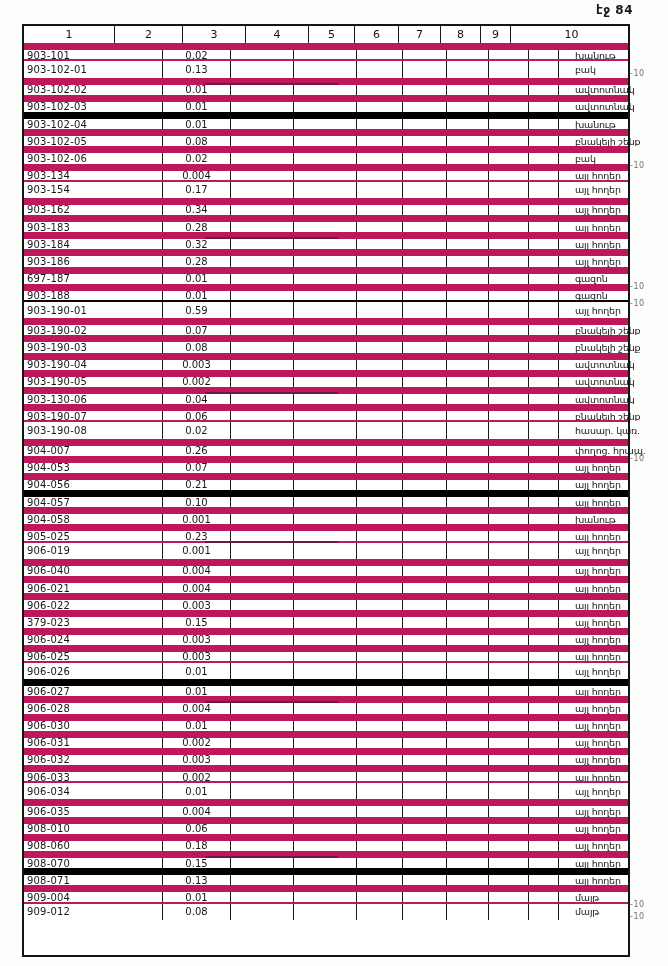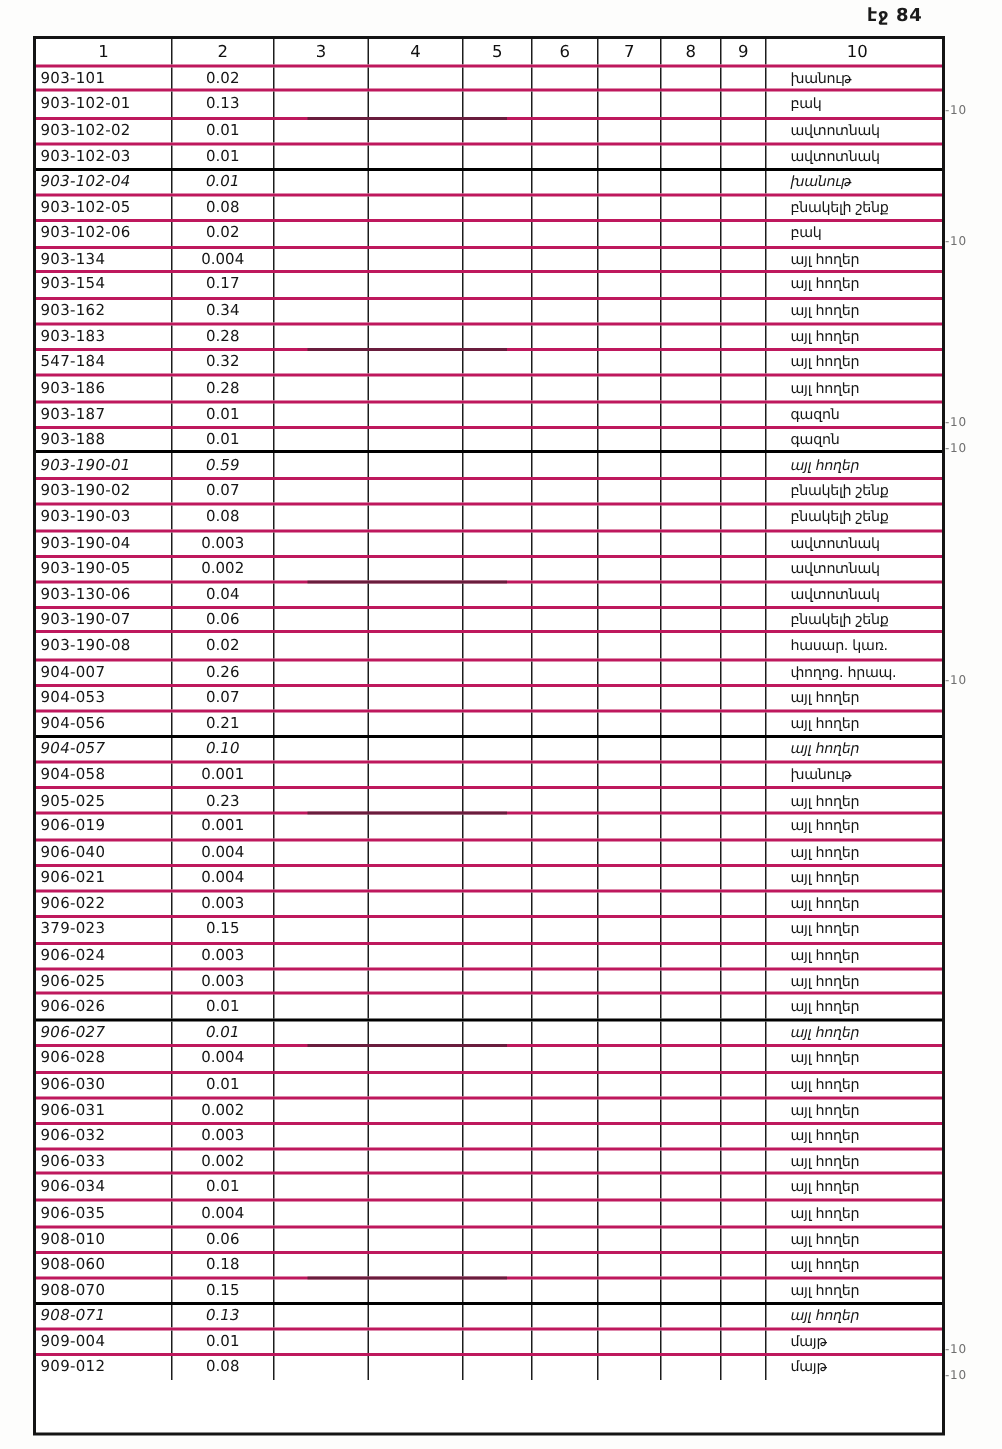--- a/index.html
+++ b/index.html
@@ -3,54 +3,54 @@
 <meta charset="utf-8">
 <style>
   html,body{margin:0;padding:0;}
   body{
     width:668px;height:966px;background:#ffffff;
     font-family:"DejaVu Sans",sans-serif;color:#161616;
     position:relative;overflow:hidden;
   }
   .page{position:absolute;inset:0;background:#fdfdfc;}
   .page-label{
-    position:absolute;top:3px;left:578px;width:60px;
+    position:absolute;top:3px;left:596px;width:60px;
     font-size:12px;font-weight:bold;letter-spacing:.5px;color:#1a1a1a;
   }
   .doc-table{
     position:absolute;left:22px;top:24px;width:608px;height:933px;
     border:2px solid #141414;box-sizing:border-box;background:#fff;
   }
   .row{
     display:flex;height:17.2px;box-sizing:border-box;
-    border-top:2px solid #be185d;position:relative;
+    border-top:7px solid #be185d;position:relative;
   }
   .row:first-child{border-top:none;}
   
   .row:nth-child(7n+3){border-top-width:2px;height:18.2px;margin-top:-1px;}
-  .row:nth-child(11n+6){border-top-color:#000;font-style:italic;}
+  .row:nth-child(11n+6){border-top-color:#000;}
   .cell{
     box-sizing:border-box;border-left:1px solid #1c1c1c;
     display:flex;align-items:center;overflow:hidden;white-space:nowrap;
     height:100%;
   }
   .cell:first-child{border-left:none;}
   .c1{flex:0 0 90px;}
   .c2{flex:0 0 68px;}
   .c3{flex:0 0 63px;}
   .c4{flex:0 0 63px;}
   .c5{flex:0 0 46px;}
   .c6{flex:0 0 44px;}
   .c7{flex:0 0 42px;}
   .c8{flex:0 0 40px;}
   .c9{flex:0 0 30px;}
   .c10{flex:0 0 122px;}
   .header .cell{justify-content:center;font-size:11px;color:#111;}
   .code-cell{font-size:10px;padding-left:3px;letter-spacing:.2px;}
-  .value-cell{justify-content:center;font-size:10px;}
+  .value-cell{justify-content:center;font-size:10px;margin-left:48px;}
   .label-cell{font-size:9.5px;padding-left:16px;letter-spacing:-.2px;}
   .mark{
     position:absolute;right:-26px;top:8px;width:24px;
     font-size:8px;color:#6f6f6f;letter-spacing:.5px;
   }
   
   .row:nth-child(9n+4)::after{
     content:"";position:absolute;left:30%;top:-2px;width:22%;height:2px;
     background:#222;opacity:.55;pointer-events:none;
   }
@@ -201,21 +201,21 @@
         <div class="cell c3"></div>
         <div class="cell c4"></div>
         <div class="cell c5"></div>
         <div class="cell c6"></div>
         <div class="cell c7"></div>
         <div class="cell c8"></div>
         <div class="cell c9"></div>
         <div class="cell c10 label-cell">այլ հողեր</div>
       </div>
       <div class="row">
-        <div class="cell c1 code-cell">547-184</div>
+        <div class="cell c1 code-cell">903-184</div>
         <div class="cell c2 value-cell">0.32</div>
         <div class="cell c3"></div>
         <div class="cell c4"></div>
         <div class="cell c5"></div>
         <div class="cell c6"></div>
         <div class="cell c7"></div>
         <div class="cell c8"></div>
         <div class="cell c9"></div>
         <div class="cell c10 label-cell">այլ հողեր</div>
       </div>
@@ -225,21 +225,21 @@
         <div class="cell c3"></div>
         <div class="cell c4"></div>
         <div class="cell c5"></div>
         <div class="cell c6"></div>
         <div class="cell c7"></div>
         <div class="cell c8"></div>
         <div class="cell c9"></div>
         <div class="cell c10 label-cell">այլ հողեր</div>
       </div>
       <div class="row">
-        <div class="cell c1 code-cell">903-187</div>
+        <div class="cell c1 code-cell">697-187</div>
         <div class="cell c2 value-cell">0.01</div>
         <div class="cell c3"></div>
         <div class="cell c4"></div>
         <div class="cell c5"></div>
         <div class="cell c6"></div>
         <div class="cell c7"></div>
         <div class="cell c8"></div>
         <div class="cell c9"></div>
         <div class="cell c10 label-cell">գազոն</div>
         <span class="mark">-10</span>

